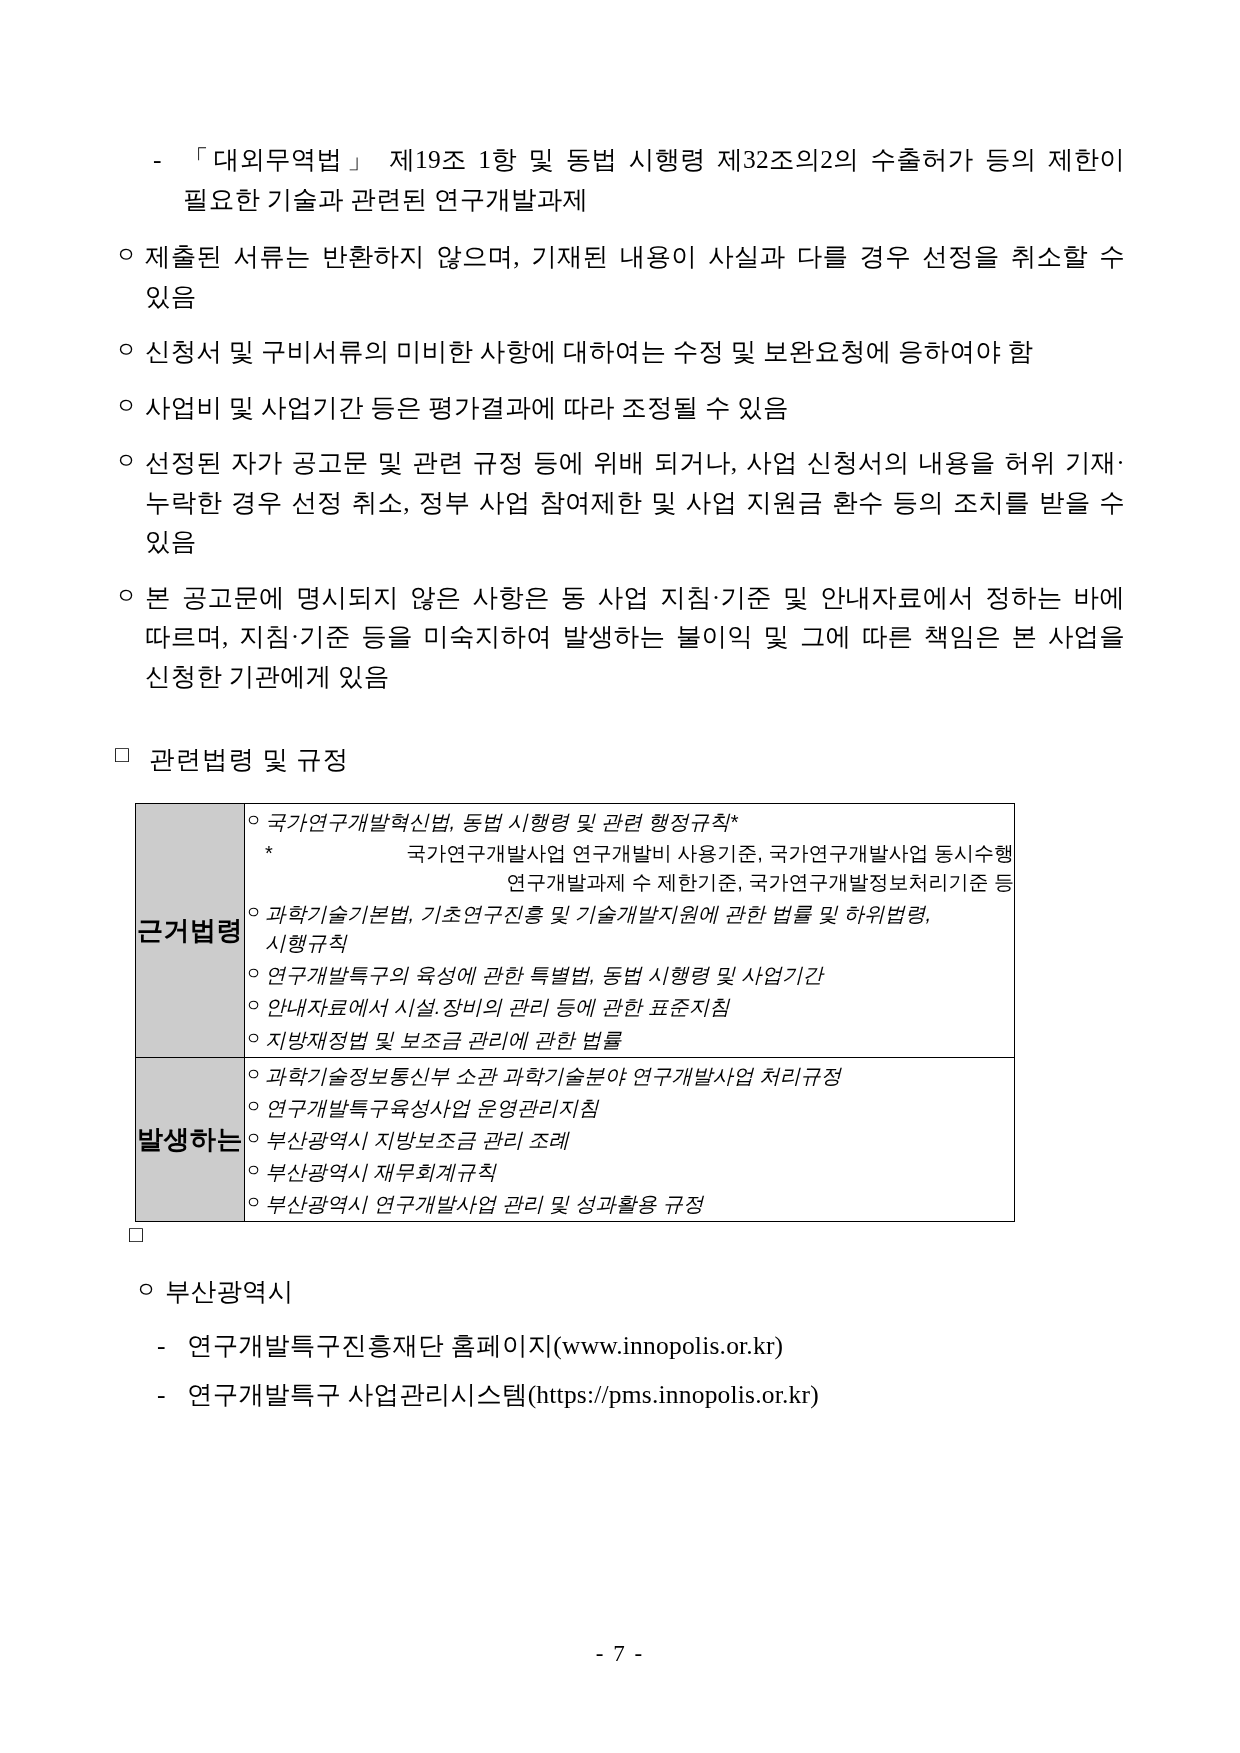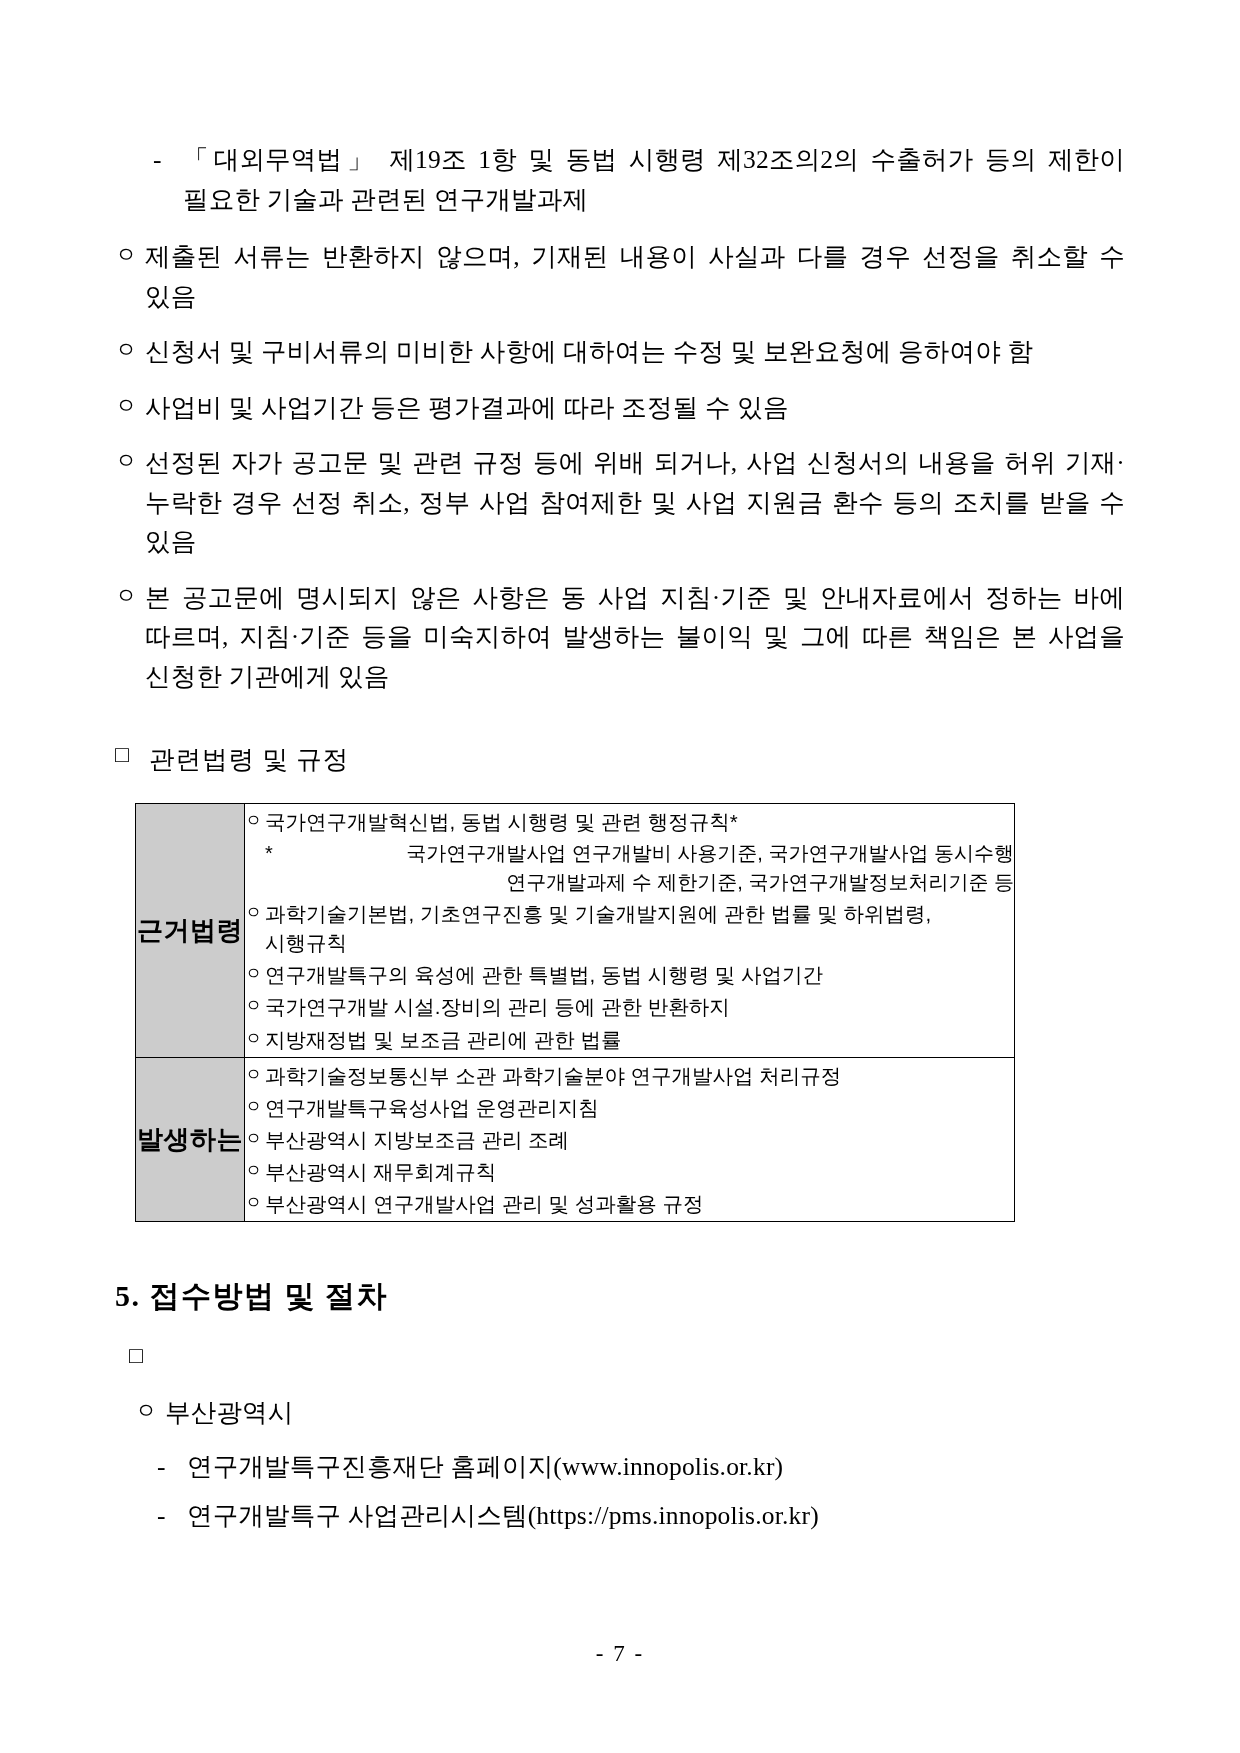--- a/index.html
+++ b/index.html
@@ -104,21 +104,21 @@
     margin: 3px 0;
     font-family: "Liberation Sans", "DejaVu Sans", sans-serif;
     word-break: keep-all;
   }
   .t-item .marker {
     flex: 0 0 auto;
     width: 20px;
     font-size: 17px;
     line-height: 1.6;
   }
-  .t-item .txt { flex: 1 1 auto; }
+  .t-item .txt { flex: 1 1 auto; font-style: italic; }
   .t-note {
     display: flex;
     align-items: flex-start;
     font-size: 20px;
     line-height: 1.42;
     margin: 3px 0 3px 20px;
     font-family: "Liberation Sans", "DejaVu Sans", sans-serif;
     word-break: keep-all;
   }
   .t-note .marker {
@@ -210,21 +210,21 @@
           <div class="t-item">
             <span class="marker">ㅇ</span>
             <span class="txt">과학기술기본법, 기초연구진흥 및 기술개발지원에 관한 법률 및 하위법령, 시행규칙</span>
           </div>
           <div class="t-item">
             <span class="marker">ㅇ</span>
             <span class="txt">연구개발특구의 육성에 관한 특별법, 동법 시행령 및 사업기간</span>
           </div>
           <div class="t-item">
             <span class="marker">ㅇ</span>
-            <span class="txt">국가연구개발 시설.장비의 관리 등에 관한 반환하지</span>
+            <span class="txt">안내자료에서 시설.장비의 관리 등에 관한 표준지침</span>
           </div>
           <div class="t-item">
             <span class="marker">ㅇ</span>
             <span class="txt">지방재정법 및 보조금 관리에 관한 법률</span>
           </div>
         </td>
       </tr>
       <tr>
         <td class="label-cell">발생하는</td>
         <td class="items-cell">
@@ -246,21 +246,20 @@
           </div>
           <div class="t-item">
             <span class="marker">ㅇ</span>
             <span class="txt">부산광역시 연구개발사업 관리 및 성과활용 규정</span>
           </div>
         </td>
       </tr>
     </tbody>
   </table>
 
-  <div class="sec-title">5. 접수방법 및 절차</div>
 
   <div class="sq-heading tight">
     <span class="marker">□</span>
   </div>
 
   <div class="li lvl1">
     <span class="marker">ㅇ</span>
     <span class="txt">부산광역시</span>
   </div>
 

